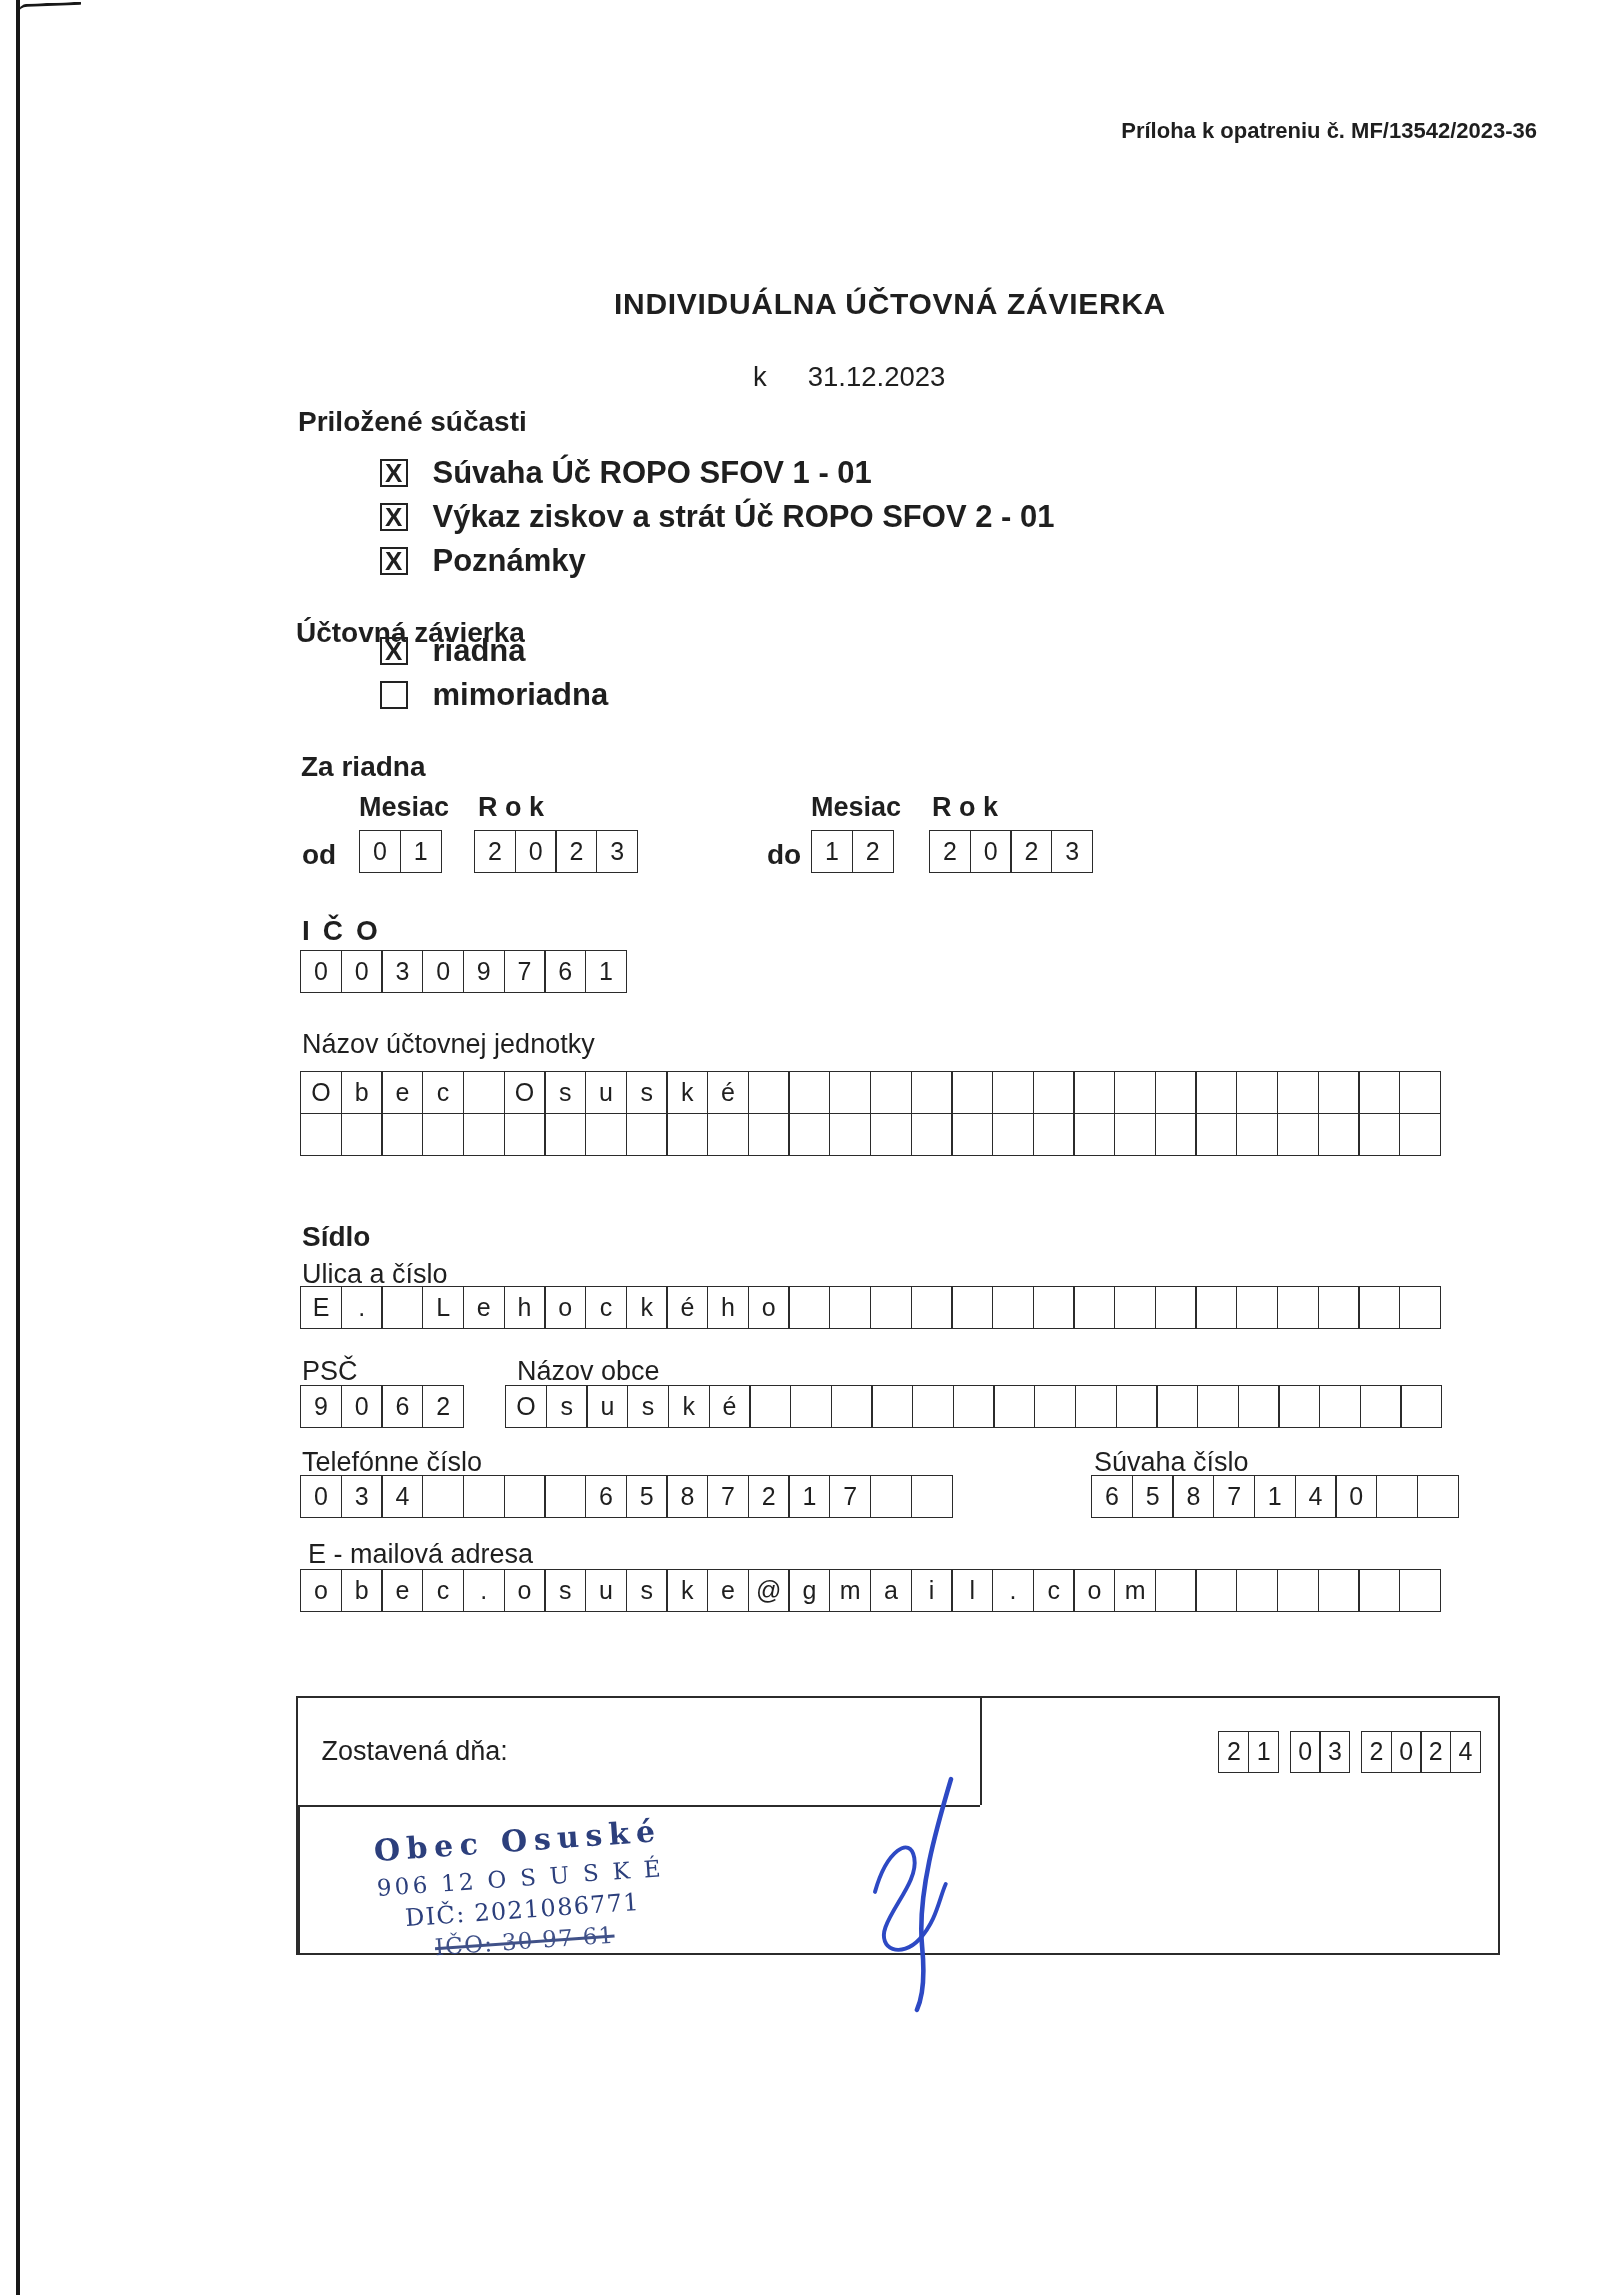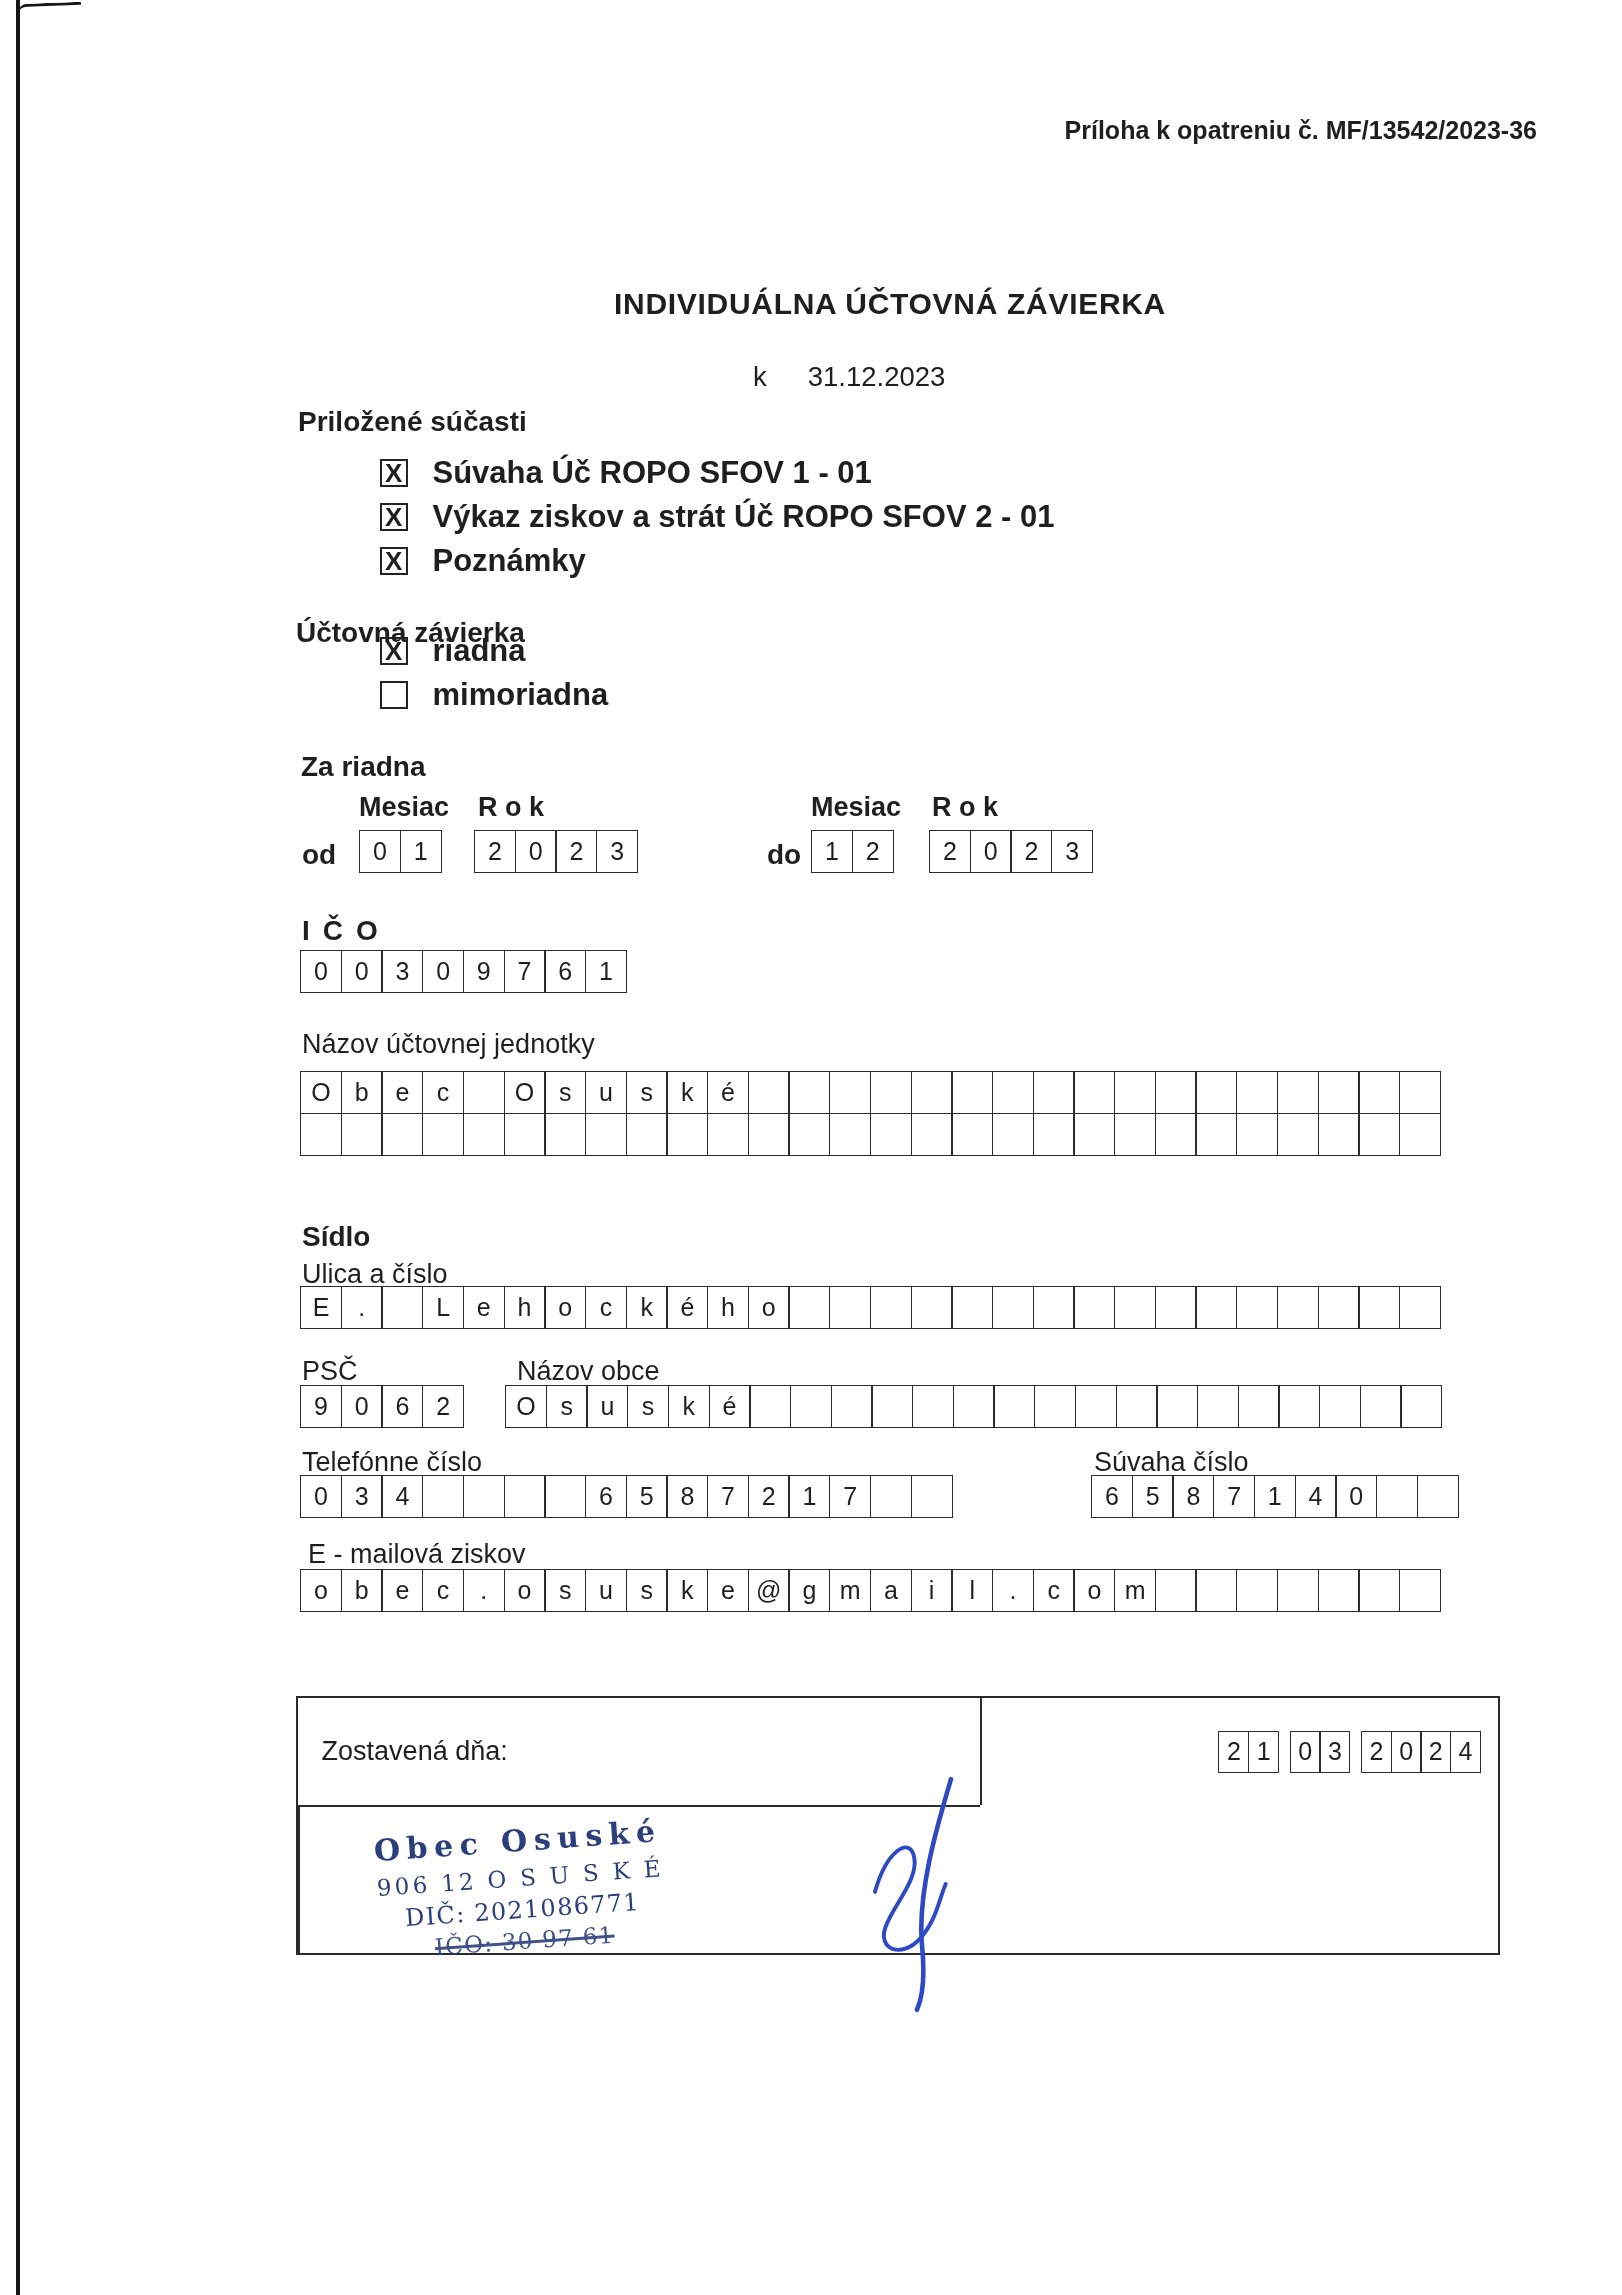--- a/index.html
+++ b/index.html
@@ -9,21 +9,21 @@
 
   
   .scan-edge { position:absolute; left:15.7px; top:0; width:4.6px; height:2295px; background:#181818; }
   .scan-hook { position:absolute; left:18.3px; top:3.9px; width:63px; height:30px;
                border-top:3.9px solid #181818; border-top-left-radius:9.2px;
                transform:rotate(-2deg); transform-origin:left top; }
 
   .abs { position:absolute; }
 
   .hdr { position:absolute; top:109px; right:86px; text-align:right;
-         font-weight:bold; font-size:25px; line-height:43px; }
+         font-weight:bold; font-size:22px; line-height:43px; }
 
   .title { position:absolute; top:287px; left:157px; width:1466px; text-align:center;
            font-size:30px; font-weight:bold; letter-spacing:0.7px; }
   .subline { position:absolute; top:361px; left:753px; font-size:27.5px; display:flex; gap:41px; }
 
   .h-bold { position:absolute; font-weight:bold; font-size:28px; }
   .label  { position:absolute; font-size:27px; }
 
   .checkrow { position:absolute; display:flex; align-items:center; gap:25px; }
   .checkbox { width:27.5px; height:27.5px; border:2px solid #222; flex:none;
@@ -326,21 +326,21 @@
         <span class="cell">8</span>
         <span class="cell">7</span>
         <span class="cell">1</span>
         <span class="cell">4</span>
         <span class="cell">0</span>
         <span class="cell"></span>
         <span class="cell"></span>
       </div>
   </div>
 
-  <div class="label" style="left:308px; top:1539px;">E - mailová ziskov</div>
+  <div class="label" style="left:308px; top:1539px;">E - mailová adresa</div>
   <div class="abs" style="left:300px; top:1569px;">
     <div class="cellrow">
         <span class="cell">o</span>
         <span class="cell">b</span>
         <span class="cell">e</span>
         <span class="cell">c</span>
         <span class="cell">.</span>
         <span class="cell">o</span>
         <span class="cell">s</span>
         <span class="cell">u</span>

